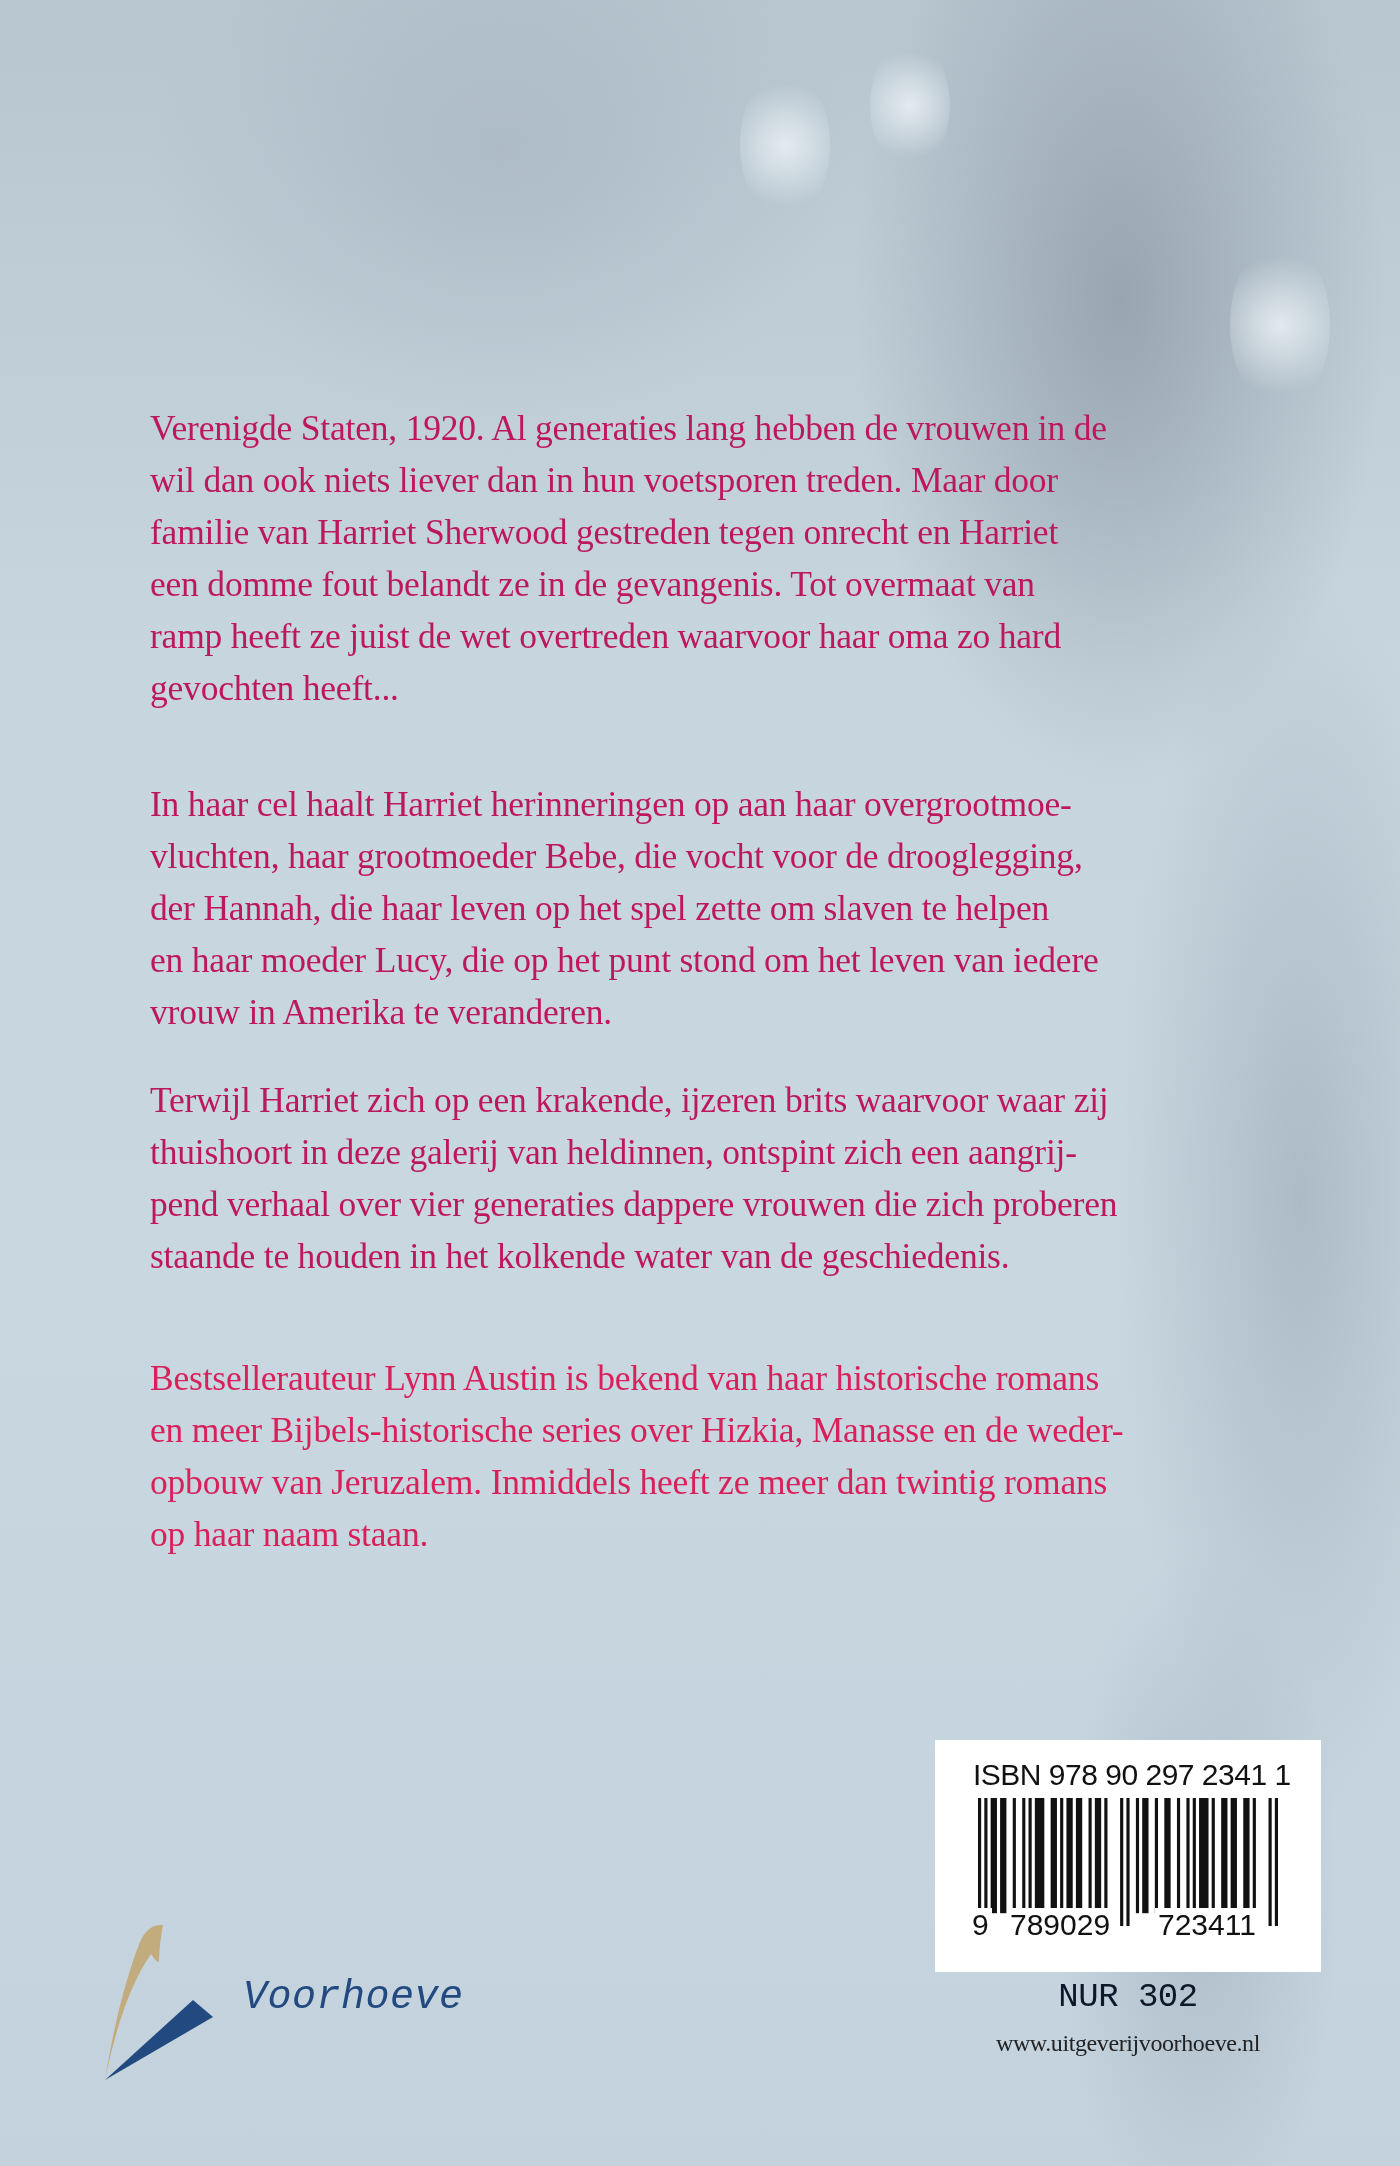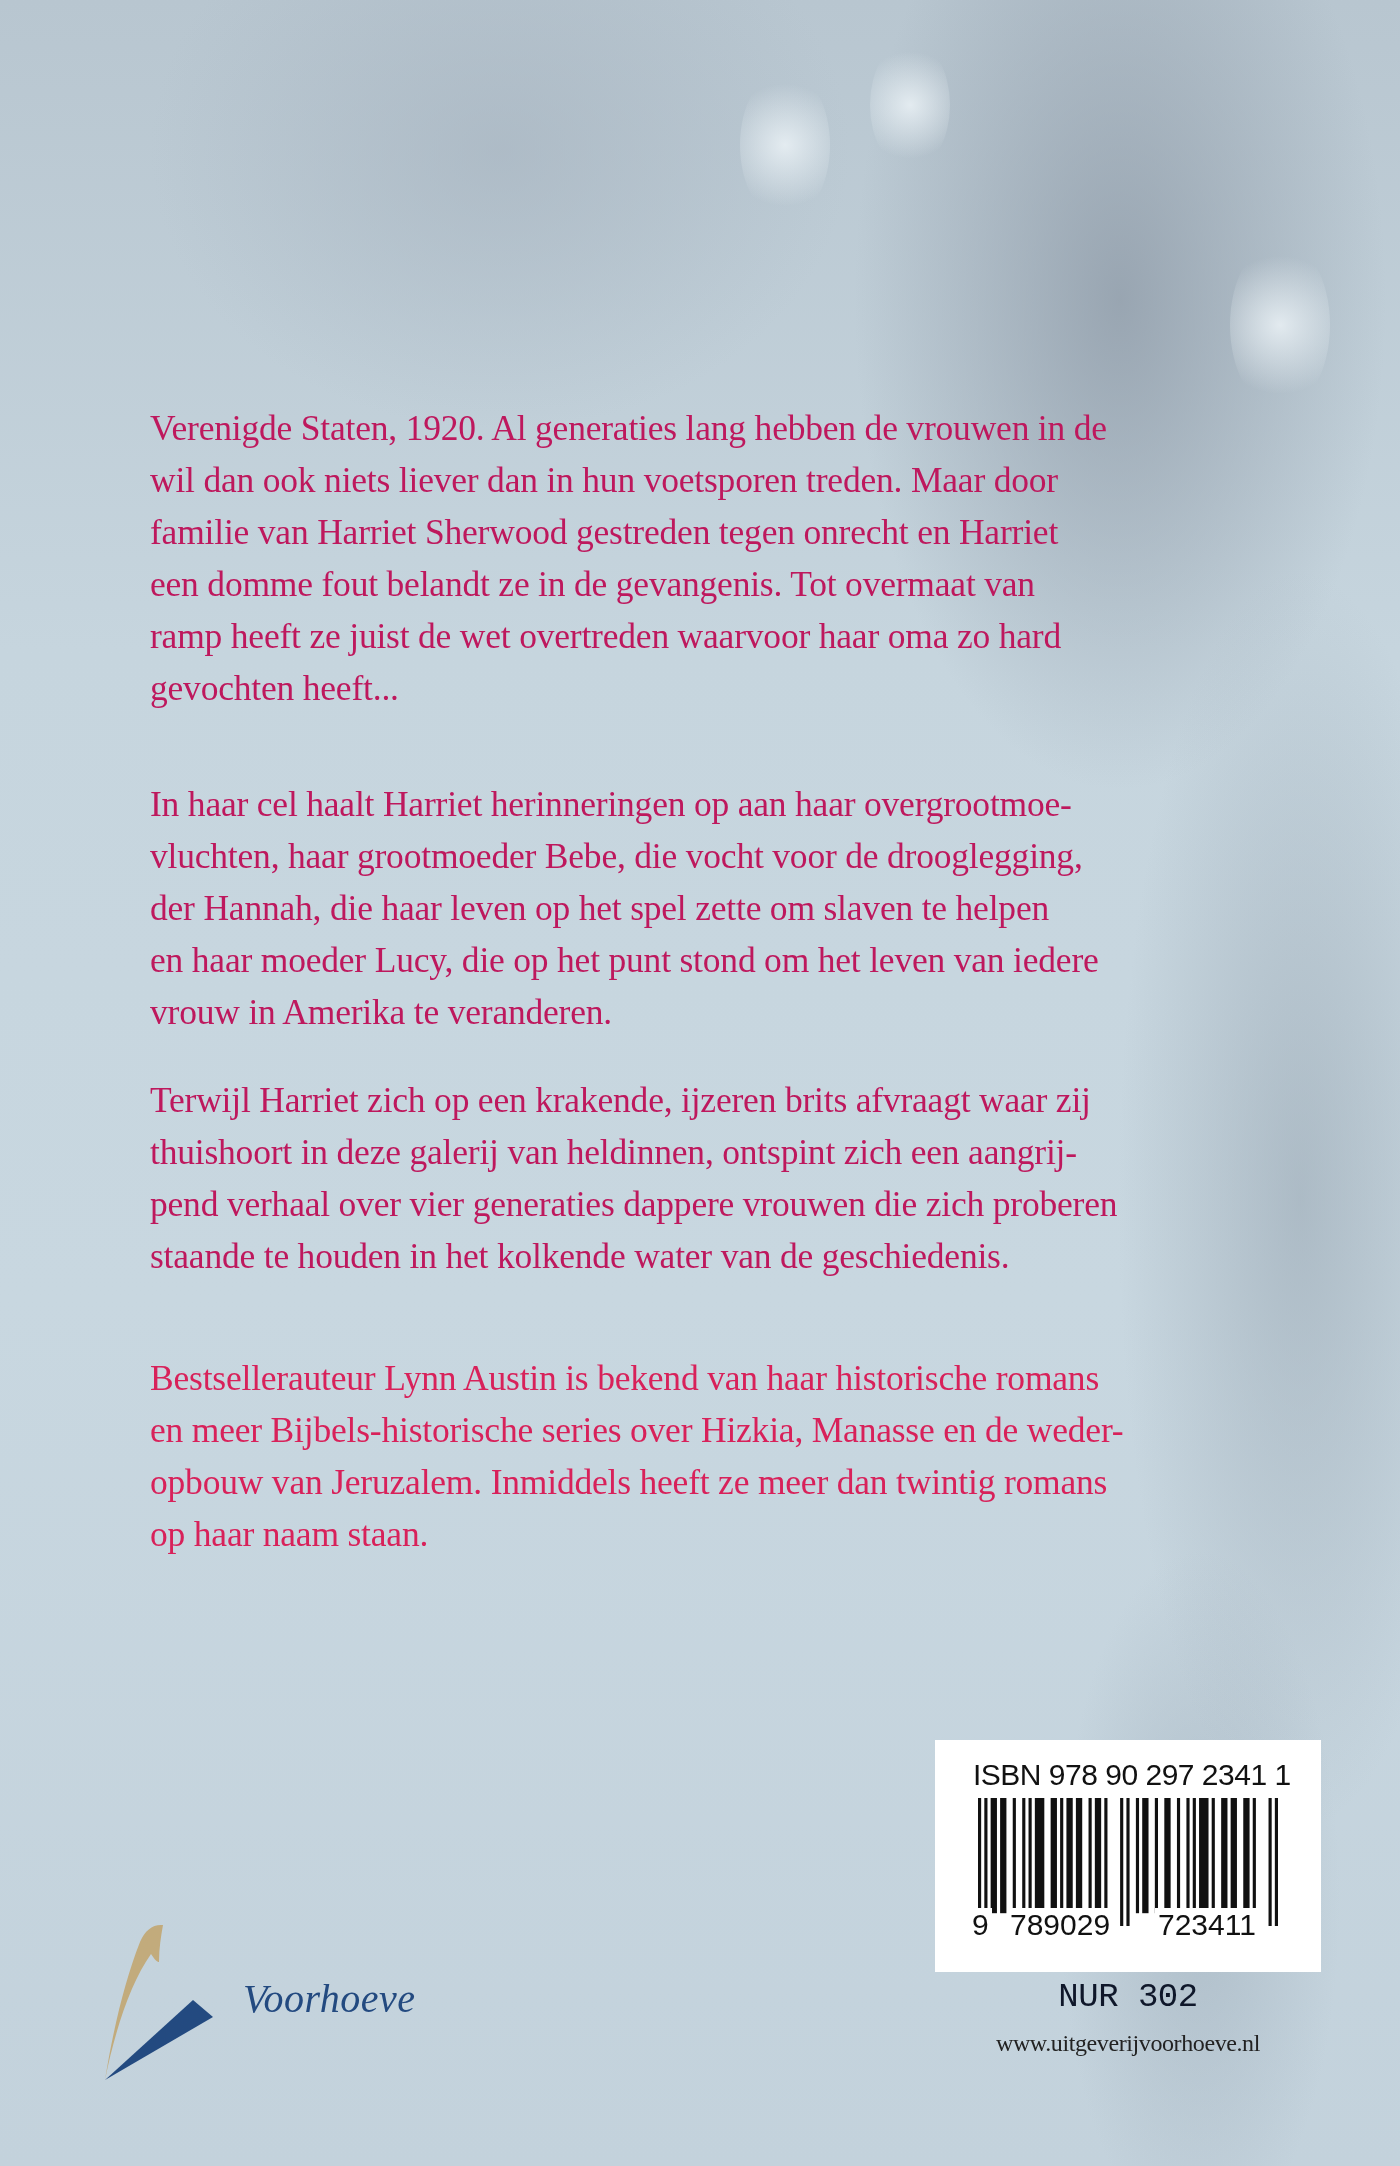--- a/index.html
+++ b/index.html
@@ -57,21 +57,21 @@
   }
   .website {
     position:absolute; left:935px; width:386px; top:2030px; text-align:center;
     font-size:24px; color:#222; letter-spacing:-0.4px;
   }
 
   .logo { position:absolute; left:95px; top:1920px; width:400px; height:170px; }
   .logo svg { position:absolute; left:0; top:0; }
   .logo-text {
     position:absolute; left:148px; top:55px;
-    font-family:Liberation Serif, serif;
+    font-family:Liberation Mono, monospace;
     font-style:italic; font-size:40px; color:#234a80; letter-spacing:0.5px;
   }
 </style>
 </head>
 <body>
 
 <div class="bg">
   <div class="flower" style="left:740px;top:70px;width:90px;height:150px;"></div>
   <div class="flower" style="left:870px;top:40px;width:80px;height:130px;"></div>
   <div class="flower" style="left:1230px;top:240px;width:100px;height:170px;"></div>
@@ -88,21 +88,21 @@
 
 <div class="text-block p2">
   <span class="line">In haar cel haalt Harriet herinneringen op aan haar overgrootmoe-</span>
   <span class="line">vluchten, haar grootmoeder Bebe, die vocht voor de drooglegging,</span>
   <span class="line">der Hannah, die haar leven op het spel zette om slaven te helpen</span>
   <span class="line">en haar moeder Lucy, die op het punt stond om het leven van iedere</span>
   <span class="line">vrouw in Amerika te veranderen.</span>
 </div>
 
 <div class="text-block p3">
-  <span class="line">Terwijl Harriet zich op een krakende, ijzeren brits afvraagt waar zij</span>
+  <span class="line">Terwijl Harriet zich op een krakende, ijzeren brits waarvoor waar zij</span>
   <span class="line">thuishoort in deze galerij van heldinnen, ontspint zich een aangrij-</span>
   <span class="line">pend verhaal over vier generaties dappere vrouwen die zich proberen</span>
   <span class="line">staande te houden in het kolkende water van de geschiedenis.</span>
 </div>
 
 <div class="text-block p4">
   <span class="line">Bestsellerauteur Lynn Austin is bekend van haar historische romans</span>
   <span class="line">en meer Bijbels-historische series over Hizkia, Manasse en de weder-</span>
   <span class="line">opbouw van Jeruzalem. Inmiddels heeft ze meer dan twintig romans</span>
   <span class="line">op haar naam staan.</span>

